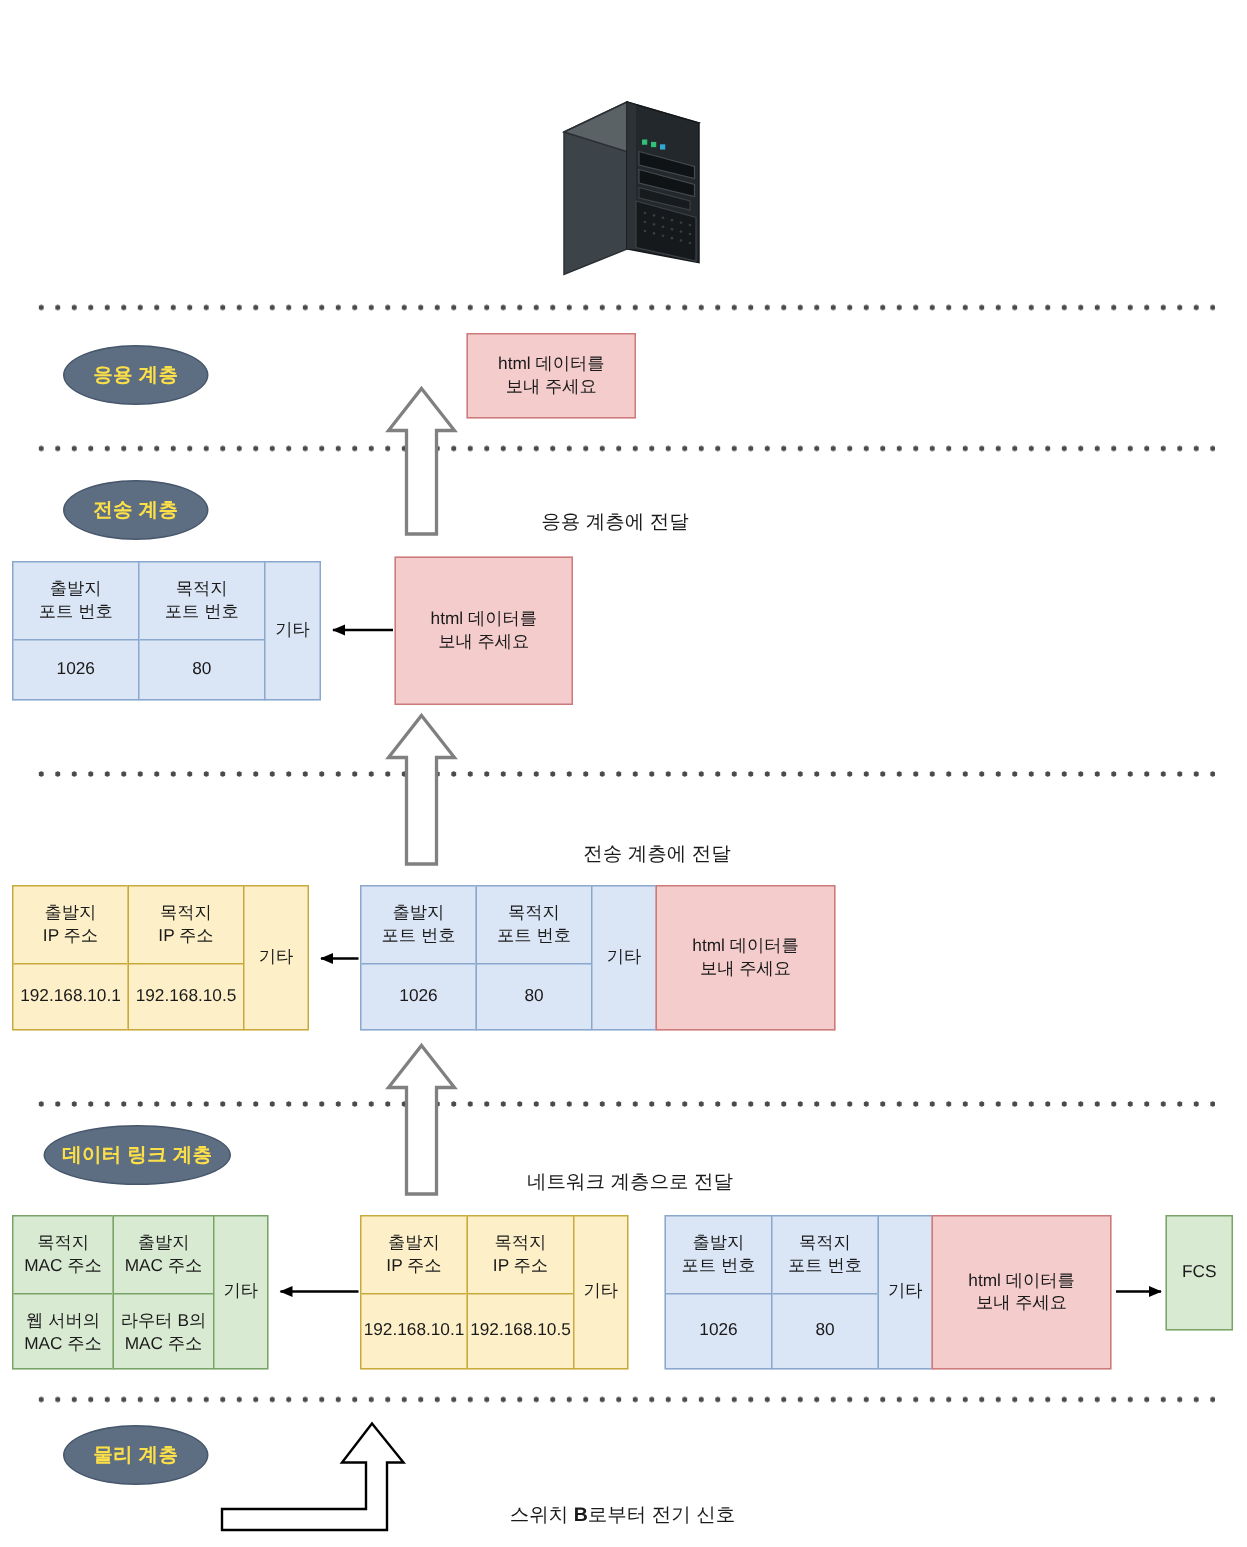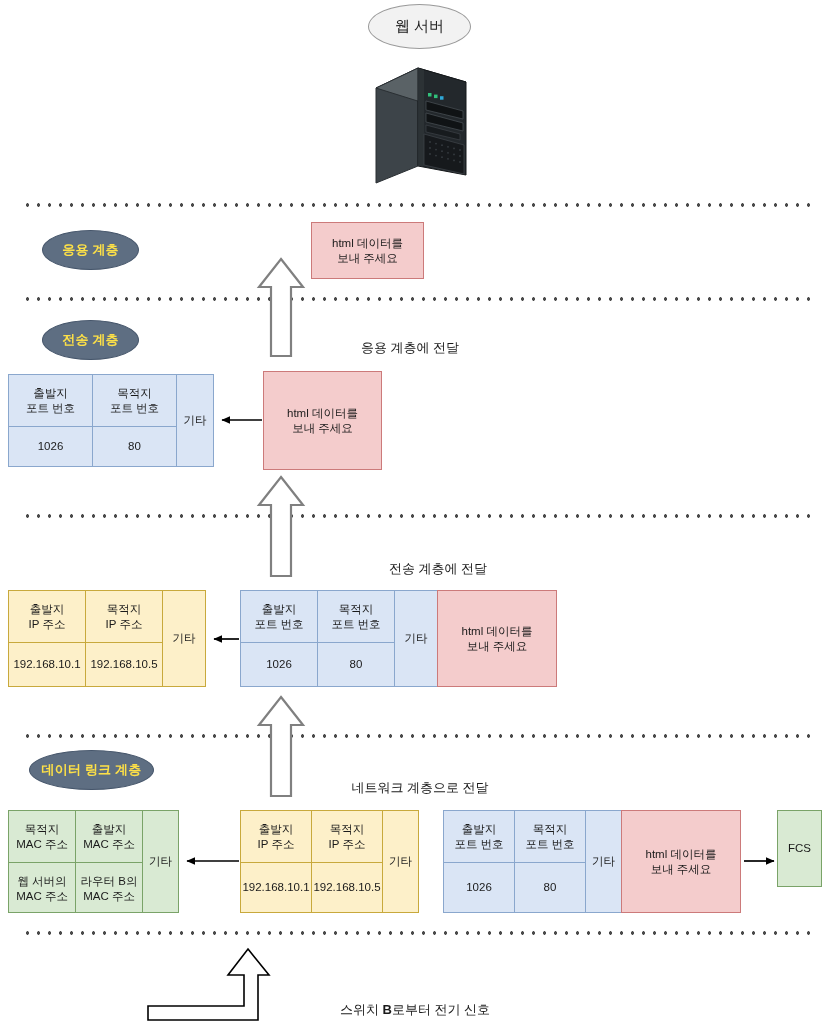--- a/index.html
+++ b/index.html
@@ -110,23 +110,20 @@
   }
   .arrow-label b { font-weight: bold; }
 
   svg.ovl { position: absolute; left: 0; top: 0; overflow: visible; }
 </style>
 </head>
 <body>
 
 <div id="canvas">
 
-  <div class="abs title-ellipse" style="left:368px; top:4px; width:103px; height:45px;">
-    <span>웹 서버</span>
-  </div>
 
   <div class="abs" style="left:368px; top:62px; width:110px; height:127px;">
     <svg width="110" height="127" viewBox="0 0 110 127">
 
       <polygon points="8,26 50,6 50,104 8,121" fill="#3d4449" stroke="#2a2f33" stroke-width="1"></polygon>
 
       <polygon points="8,26 50,6 98,20 56,41" fill="#5a6266" stroke="#2a2f33" stroke-width="1"></polygon>
 
       <polygon points="50,6 98,20 98,113 50,104" fill="#23282c" stroke="#15181a" stroke-width="1"></polygon>
 
@@ -172,20 +169,23 @@
 
   <div class="abs layer-ellipse" style="left:42px; top:230px; width:97px; height:40px;">
     <span>응용 계층</span>
   </div>
   <div class="abs layer-ellipse" style="left:42px; top:320px; width:97px; height:40px;">
     <span>전송 계층</span>
   </div>
   <div class="abs layer-ellipse" style="left:29px; top:750px; width:125px; height:40px;">
     <span>데이터 링크 계층</span>
   </div>
+  <div class="abs layer-ellipse" style="left:42px; top:950px; width:97px; height:40px;">
+    <span>물리 계층</span>
+  </div>
 
   <div class="abs merged c-pink" style="left:311px; top:222px; width:113px; height:57px;">
     <span>html 데이터를
 보내 주세요</span>
   </div>
 
   <div class="abs arrow-label" style="left:310px; top:320px; width:200px;">
     <span>응용 계층에 전달</span>
   </div>
 

